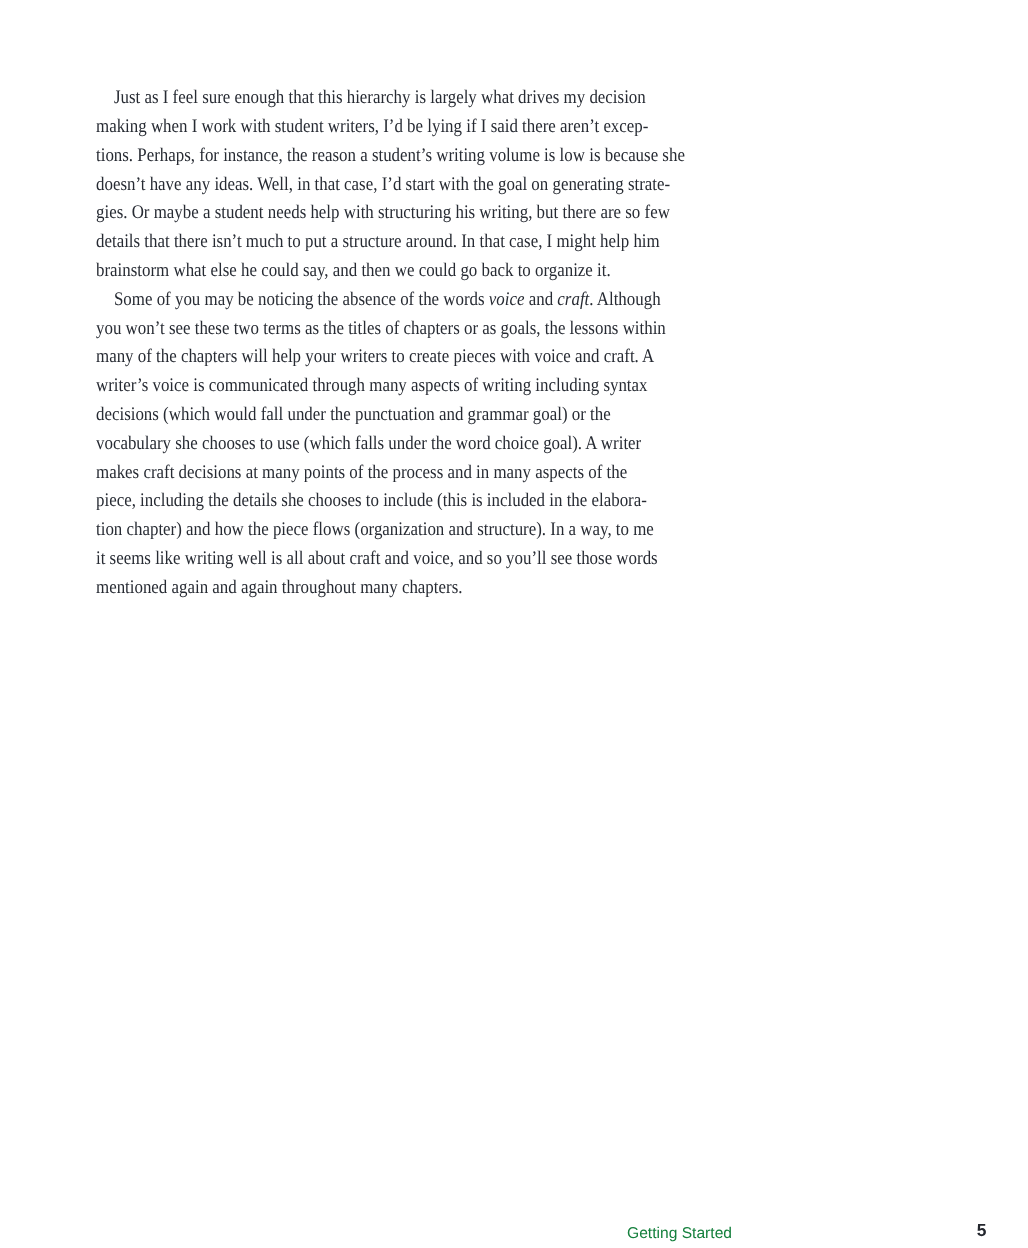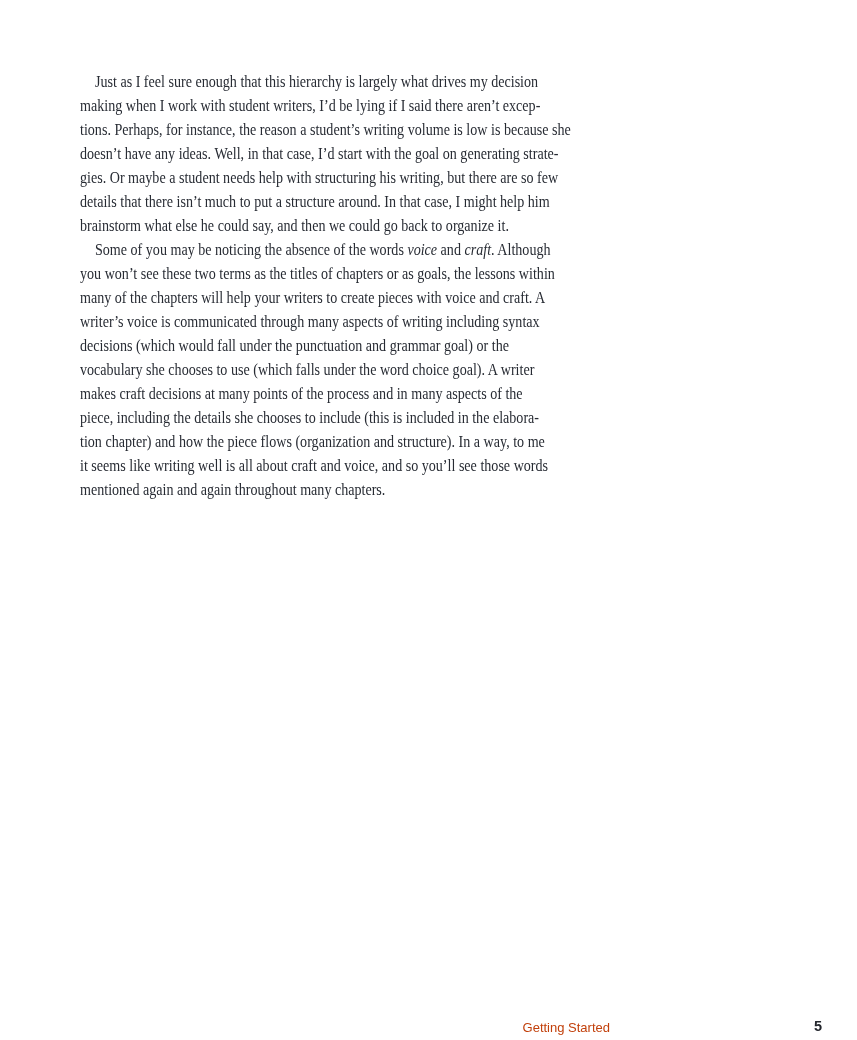--- a/index.html
+++ b/index.html
@@ -43,21 +43,21 @@
   }
   .running-footer {
     position: absolute;
     top: 1020px;
     left: 80px;
     width: 530px;
     text-align: right;
     font-family: "Liberation Sans", sans-serif;
     font-size: 13px;
     line-height: 15px;
-    color: #c2410c;
+    color: #15803d;
   }
   .page-number {
     position: absolute;
     top: 1018px;
     right: 35px;
     font-family: "Liberation Sans", sans-serif;
     font-size: 14.5px;
     line-height: 17px;
     font-weight: bold;
     color: #23262d;

